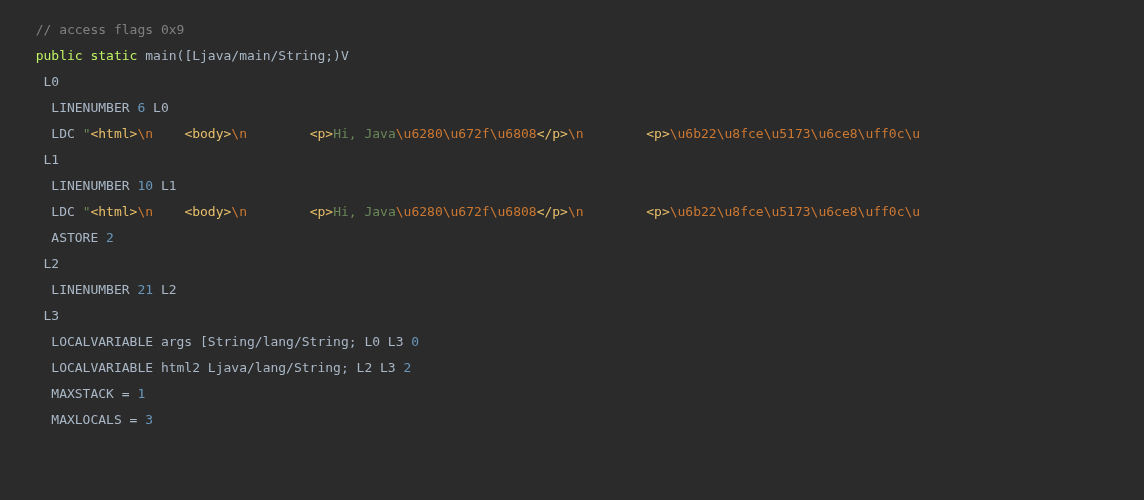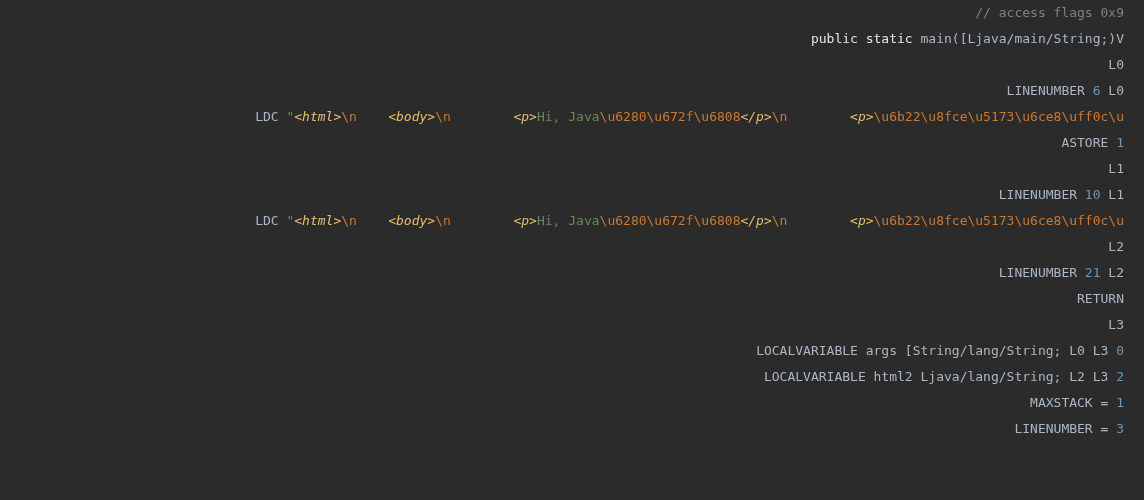--- a/index.html
+++ b/index.html
@@ -11,48 +11,46 @@
       background-color: #2b2b2b;
       font-family: 'Menlo', 'Consolas', 'Monaco', monospace;
       font-size: 13px;
       line-height: 26px;
       color: #a9b7c6;
       padding: 0;
       overflow-x: hidden;
       white-space: nowrap;
     }
     .code-container {
-      padding: 0 20px;
-      text-align: right;
+      padding: 17px 20px;
     }
     .line {
       white-space: pre;
     }
     .comment { color: #808080; }
-    .keyword { color: #e5e5e5; }
+    .keyword { color: #bef264; }
     .number { color: #6897bb; }
     .string { color: #6a8759; }
-    .tag { color: #e8bf6a; font-style: italic; }
+    .tag { color: #e8bf6a; }
     .escape { color: #cc7832; }
     .text { color: #a9b7c6; }
   </style>
 </head>
 <body>
 
 <div class="code-container" id="code-root">
 <div class="line"><span>  </span><span class="comment">// access flags 0x9</span></div>
     <div class="line"><span>  </span><span class="keyword">public</span><span class="text"> </span><span class="keyword">static</span><span class="text"> main([Ljava/main/String;)V</span></div>
     <div class="line"><span>   </span><span class="text">L0</span></div>
     <div class="line"><span>    </span><span class="text">LINENUMBER </span><span class="number">6</span><span class="text"> L0</span></div>
     <div class="line"><span>    </span><span class="text">LDC </span><span class="string">"</span><span class="tag">&lt;html&gt;</span><span class="escape">\n</span><span class="string">    </span><span class="tag">&lt;body&gt;</span><span class="escape">\n</span><span class="string">        </span><span class="tag">&lt;p&gt;</span><span class="string">Hi, Java</span><span class="escape">\u6280\u672f\u6808</span><span class="tag">&lt;/p&gt;</span><span class="escape">\n</span><span class="string">        </span><span class="tag">&lt;p&gt;</span><span class="escape">\u6b22\u8fce\u5173\u6ce8\uff0c\u</span></div>
-    <div class="line"><span>    </span><span class="text">ASTORE </span><span class="number">1</span></div>
     <div class="line"><span>   </span><span class="text">L1</span></div>
     <div class="line"><span>    </span><span class="text">LINENUMBER </span><span class="number">10</span><span class="text"> L1</span></div>
     <div class="line"><span>    </span><span class="text">LDC </span><span class="string">"</span><span class="tag">&lt;html&gt;</span><span class="escape">\n</span><span class="string">    </span><span class="tag">&lt;body&gt;</span><span class="escape">\n</span><span class="string">        </span><span class="tag">&lt;p&gt;</span><span class="string">Hi, Java</span><span class="escape">\u6280\u672f\u6808</span><span class="tag">&lt;/p&gt;</span><span class="escape">\n</span><span class="string">        </span><span class="tag">&lt;p&gt;</span><span class="escape">\u6b22\u8fce\u5173\u6ce8\uff0c\u</span></div>
+    <div class="line"><span>    </span><span class="text">ASTORE </span><span class="number">2</span></div>
     <div class="line"><span>   </span><span class="text">L2</span></div>
     <div class="line"><span>    </span><span class="text">LINENUMBER </span><span class="number">21</span><span class="text"> L2</span></div>
-    <div class="line"><span>    </span><span class="text">RETURN</span></div>
     <div class="line"><span>   </span><span class="text">L3</span></div>
     <div class="line"><span>    </span><span class="text">LOCALVARIABLE args [String/lang/String; L0 L3 </span><span class="number">0</span></div>
     <div class="line"><span>    </span><span class="text">LOCALVARIABLE html2 Ljava/lang/String; L2 L3 </span><span class="number">2</span></div>
     <div class="line"><span>    </span><span class="text">MAXSTACK = </span><span class="number">1</span></div>
-    <div class="line"><span>    </span><span class="text">LINENUMBER = </span><span class="number">3</span></div>
+    <div class="line"><span>    </span><span class="text">MAXLOCALS = </span><span class="number">3</span></div>
   </div>
 
 </body></html>

